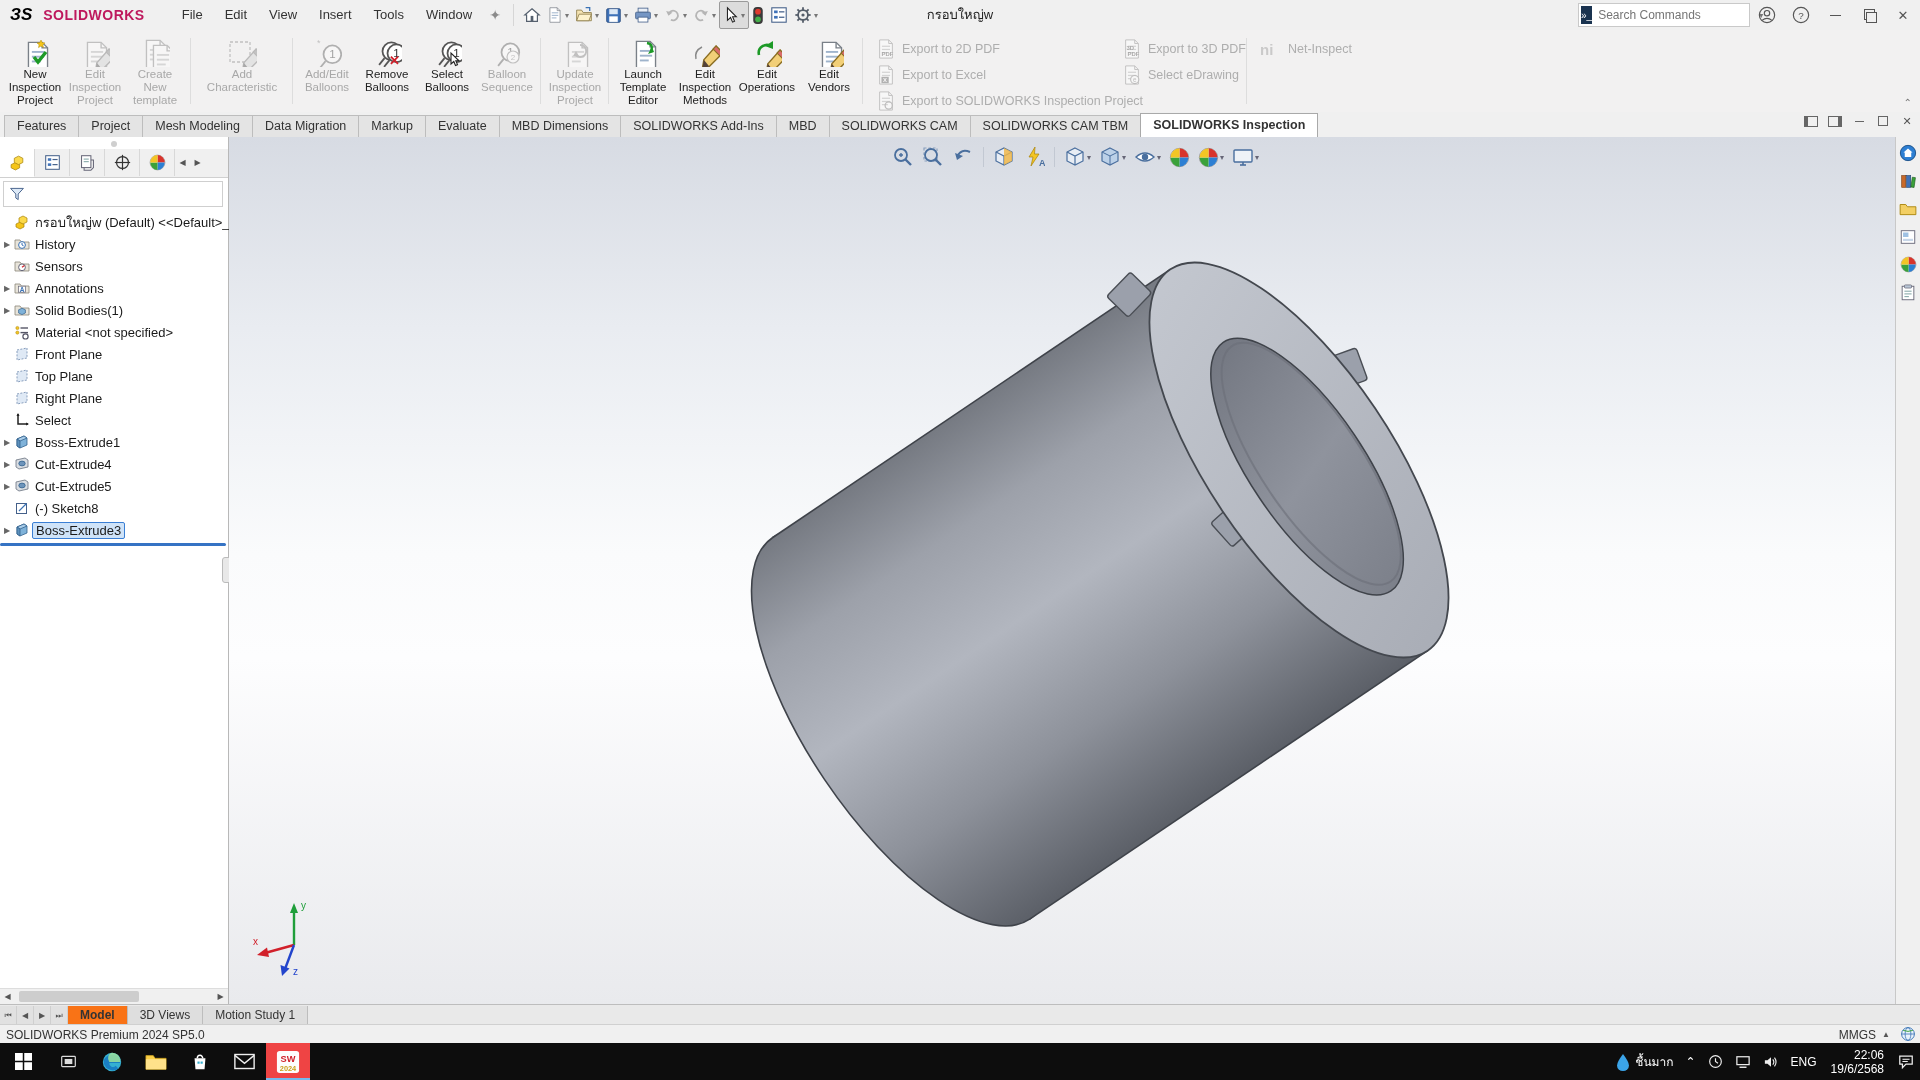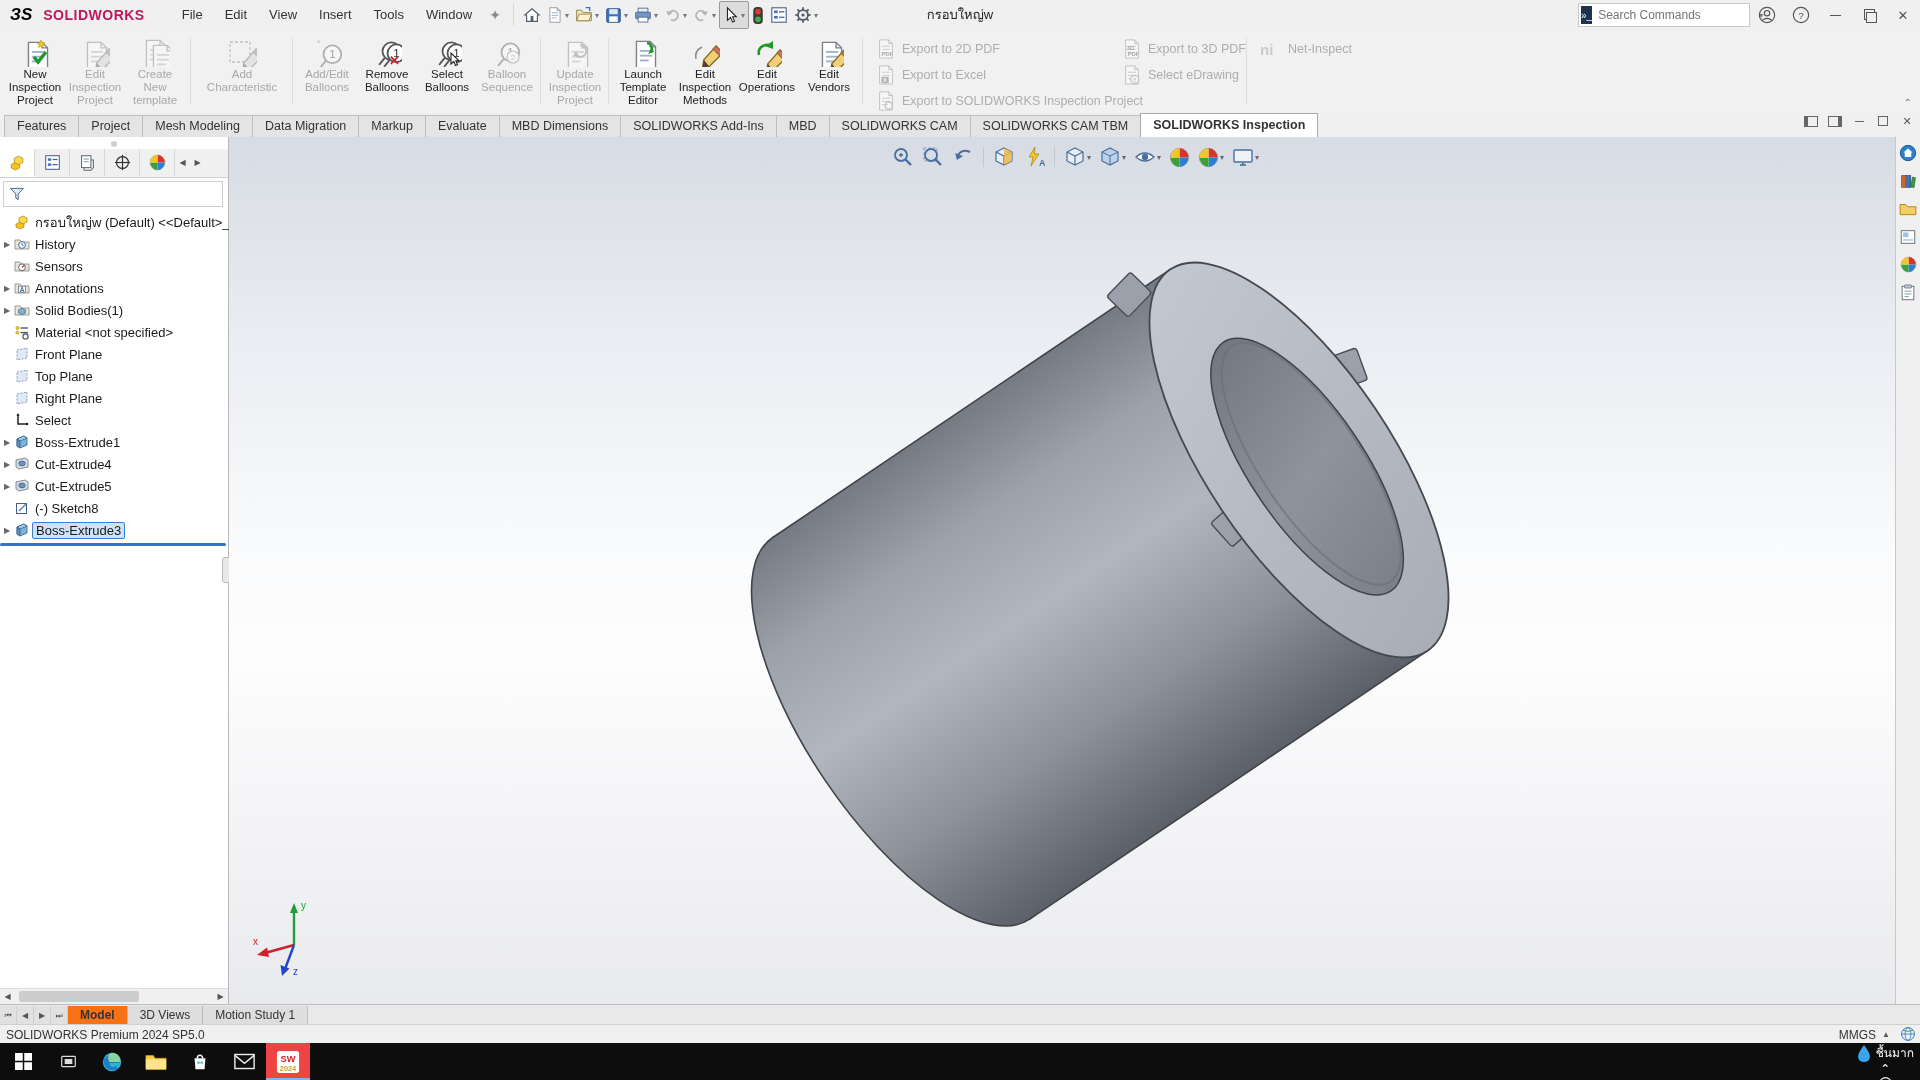--- a/index.html
+++ b/index.html
@@ -109,21 +109,21 @@
   #sbright{position:absolute;right:30px;display:flex;align-items:center;gap:6px;}
   #sbglobe{position:absolute;right:4px;top:1px;}
 
   
   #taskbar{position:absolute;left:0;top:1043px;width:1920px;height:37px;background:#0d0d0d;display:flex;align-items:center;}
   #startbtn{width:46px;height:37px;display:flex;align-items:center;justify-content:center;}
   #tsearch{width:280px;height:29px;background:#fff;border:1px solid #888;display:flex;align-items:center;margin-right:6px;}
   #tsearch input{border:0;outline:0;flex:1;font-size:13px;color:#555;background:transparent;font-family:"Liberation Sans",sans-serif;}
   .tbicon{width:44px;height:37px;display:flex;align-items:center;justify-content:center;}
   .tbicon.active{background:#ef4444;box-shadow:inset 0 -2px 0 #76b9ed;justify-content:center;}
-  #tray{position:absolute;right:0;top:0;height:37px;display:flex;align-items:center;color:#fff;flex-direction:column;}
+  #tray{position:absolute;right:0;top:0;height:37px;display:flex;align-items:center;color:#fff;}
   .trayitem{display:flex;align-items:center;justify-content:center;height:37px;padding:0 6px;font-size:12px;}
   #clockblk{text-align:right;font-size:12px;line-height:14px;padding:0 8px;}
 </style>
 </head>
 <body>
 
 <svg width="0" height="0" style="position:absolute">
   <defs>
     <symbol id="sym-ball" viewBox="0 0 16 16">
       <circle cx="8" cy="8" r="7" fill="#fff" stroke="#888" stroke-width=".6"></circle>

